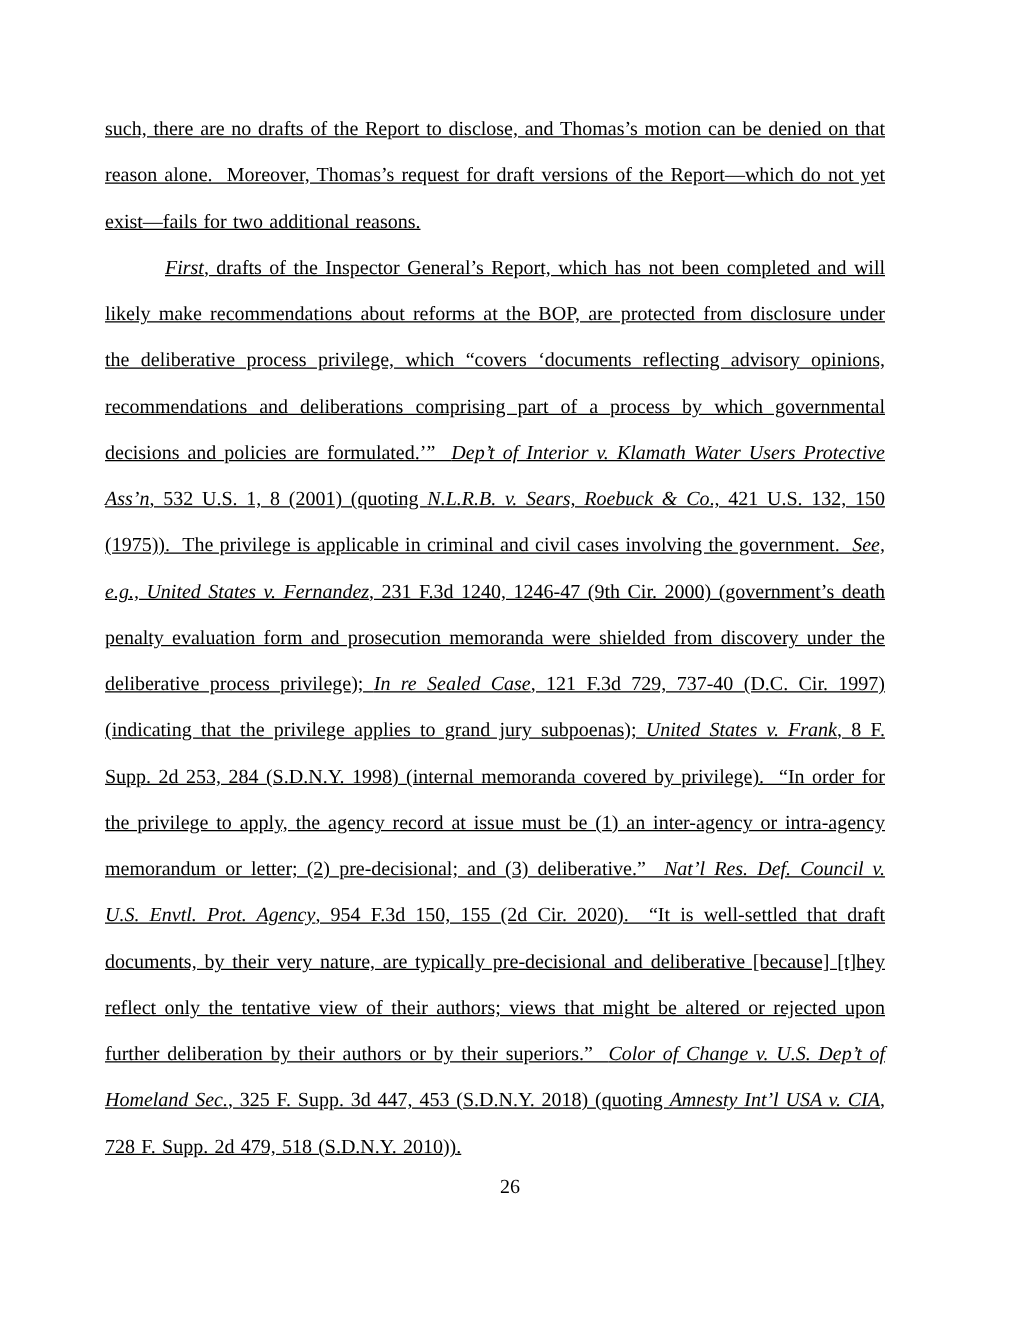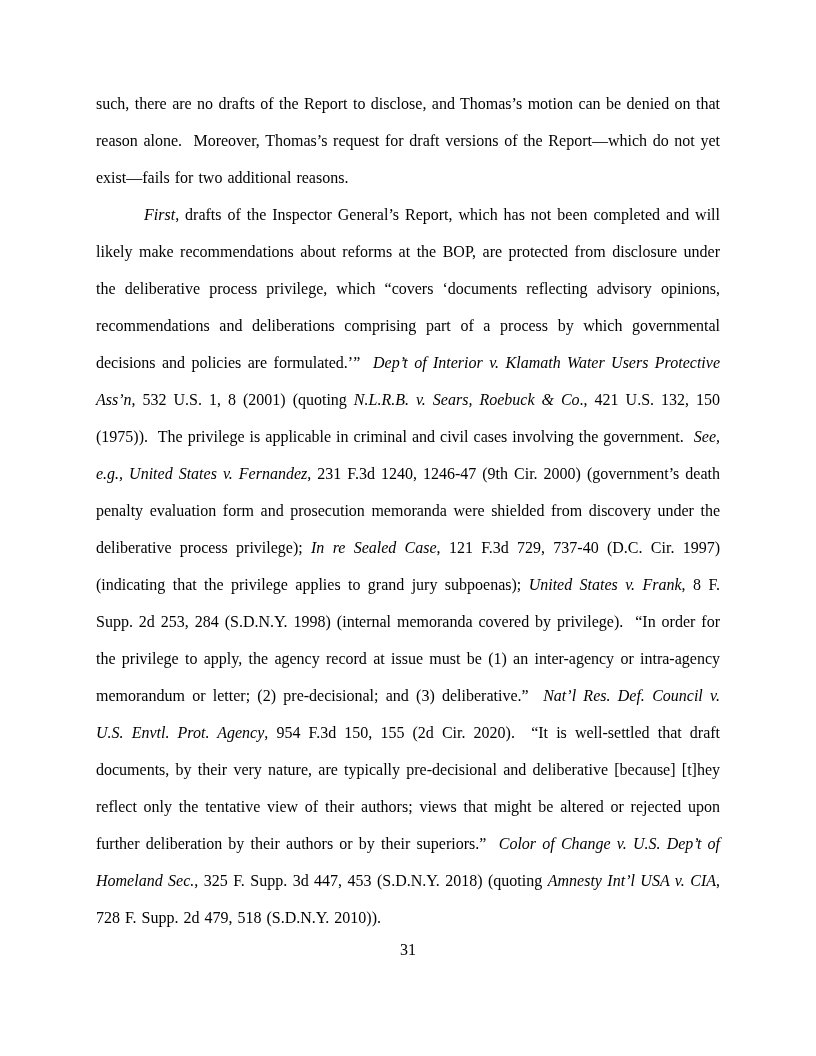--- a/index.html
+++ b/index.html
@@ -11,23 +11,24 @@
     position: relative;
     width: 816px;
     height: 1056px;
     background: #ffffff;
     color: #000000;
     font-family: "Liberation Serif", "DejaVu Serif", serif;
     overflow: hidden;
   }
   .content {
     position: absolute;
-    left: 96px;
+    left: 84px;
     top: 85px;
     width: 624px;
+    text-decoration: underline;
   }
   p.para {
     margin: 0;
     padding: 0;
     font-size: 16px;
     line-height: 37px;
     text-align: justify;
     word-spacing: 1px;
   }
   p.para.indent {
@@ -47,15 +48,15 @@
 <body>
 
 <div class="page">
   <div class="content">
     <div id="paragraphs">
         <p class="para"><span>such, there are no drafts of the Report to disclose, and Thomas’s motion can be denied on that reason alone.&nbsp; Moreover, Thomas’s request for draft versions of the Report—which do not yet exist—fails for two additional reasons.</span></p>
         <p class="para indent"><i>First</i><span>, drafts of the Inspector General’s Report, which has not been completed and will likely make recommendations about reforms at the BOP, are protected from disclosure under the deliberative process privilege, which “covers ‘documents reflecting advisory opinions, recommendations and deliberations comprising part of a process by which governmental decisions and policies are formulated.’”&nbsp; </span><i>Dep’t of Interior v. Klamath Water Users Protective Ass’n</i><span>, 532 U.S. 1, 8 (2001) (quoting </span><i>N.L.R.B. v. Sears, Roebuck &amp; Co</i><span>., 421 U.S. 132, 150 (1975)).&nbsp; The privilege is applicable in criminal and civil cases involving the government.&nbsp; </span><i>See, e.g., United States v. Fernandez</i><span>, 231 F.3d 1240, 1246-47 (9th Cir. 2000) (government’s death penalty evaluation form and prosecution memoranda were shielded from discovery under the deliberative process privilege); </span><i>In re Sealed Case</i><span>, 121 F.3d 729, 737-40 (D.C. Cir. 1997) (indicating that the privilege applies to grand jury subpoenas); </span><i>United States v. Frank</i><span>, 8 F. Supp. 2d 253, 284 (S.D.N.Y. 1998) (internal memoranda covered by privilege).&nbsp; “In order for the privilege to apply, the agency record at issue must be (1) an inter-agency or intra-agency memorandum or letter; (2) pre-decisional; and (3) deliberative.”&nbsp; </span><i>Nat’l Res. Def. Council v. U.S. Envtl. Prot. Agency</i><span>, 954 F.3d 150, 155 (2d Cir. 2020).&nbsp; “It is well-settled that draft documents, by their very nature, are typically pre-decisional and deliberative [because] [t]hey reflect only the tentative view of their authors; views that might be altered or rejected upon further deliberation by their authors or by their superiors.”&nbsp; </span><i>Color of Change v. U.S. Dep’t of Homeland Sec.</i><span>, 325 F. Supp. 3d 447, 453 (S.D.N.Y. 2018) (quoting </span><i>Amnesty Int’l USA v. CIA</i><span>, 728 F. Supp. 2d 479, 518 (S.D.N.Y. 2010)).</span></p>
       </div>
   </div>
   <div class="footer">
-    <span>31</span>
+    <span>26</span>
   </div>
 </div>
 
 </body></html>

